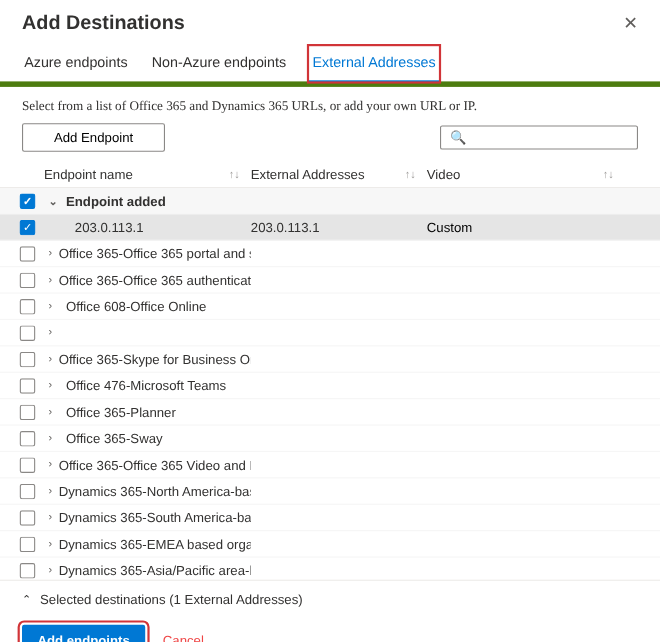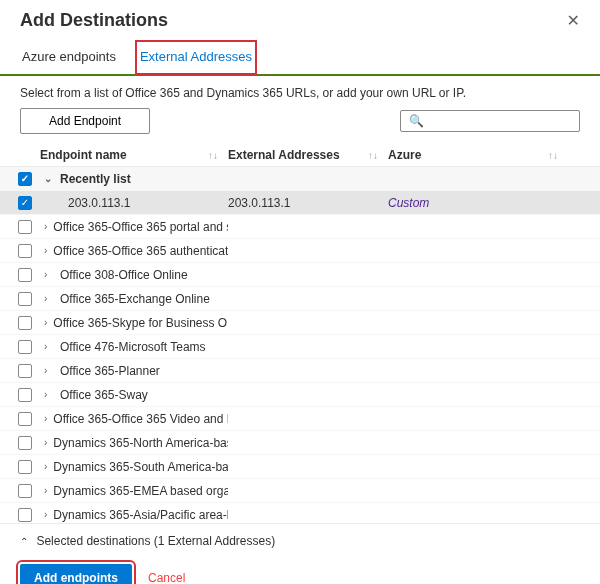--- a/index.html
+++ b/index.html
@@ -23,21 +23,21 @@
   .header h1 {
     font-size: 18px;
     font-weight: 600;
     margin: 0;
   }
   .close-x { font-size: 16px; color: #605e5c; cursor: pointer; }
   .tabs {
     display: flex;
     gap: 18px;
     padding: 4px 20px 0 20px;
-    border-bottom: 2px solid #4d7c0f;
+    border-bottom: 5px solid #4d7c0f;
   }
   .tab {
     padding: 8px 2px 10px 2px;
     font-size: 13px;
     cursor: pointer;
     color: #323130;
   }
   .tab.active {
     color: #0078d4;
     font-weight: 400;
@@ -48,20 +48,21 @@
   .tab.highlight-box {
     outline: 2px solid #d13438;
     outline-offset: -1px;
     padding-left: 4px;
     padding-right: 4px;
   }
   .desc {
     padding: 10px 20px 8px 20px;
     font-size: 12px;
     color: #323130;
+    font-family: Liberation Serif, serif;
   }
   .toolbar {
     display: flex;
     align-items: center;
     padding: 0 20px 10px 20px;
     gap: 10px;
   }
   .btn-outline {
     border: 1px solid #8a8886;
     background: #fff;
@@ -98,21 +99,21 @@
   .col-header {
     display: grid;
     grid-template-columns: 40px 188px 160px 180px;
     padding: 4px 0;
     border-bottom: 1px solid #edebe9;
   }
   .col-header .th {
     display: flex;
     align-items: center;
     font-size: 12px;
-    font-weight: 700;
+    font-weight: 400;
     color: #323130;
     gap: 4px;
   }
   .sort { margin-left: auto; margin-right: 10px; color: #a19f9d; font-size: 10px; }
   .row {
     display: grid;
     grid-template-columns: 40px 188px 160px 180px;
     align-items: center;
     min-height: 24px;
     padding: 2px 0;
@@ -125,21 +126,21 @@
     width: 14px; height: 14px;
     border: 1px solid #8a8886;
     border-radius: 2px;
     margin-left: 18px;
     display: flex; align-items: center; justify-content: center;
     background: #fff;
   }
   .checkbox.checked { background: #0078d4; border-color: #0078d4; color: #fff; font-size: 10px; }
   .chev { color: #605e5c; font-size: 10px; display: inline-block; width: 10px; }
   .name-indent { padding-left: 4px; }
-  .type-link { color: #4c1d95; font-style: italic; }
+  .type-link { color: #000000; }
   .footer-bar {
     border-top: 1px solid #edebe9;
     padding: 10px 20px 8px 20px;
     display: flex;
     align-items: center;
     gap: 8px;
     font-size: 12px;
   }
   .footer-bar .fchev { font-size: 10px; }
   .action-bar {
@@ -178,20 +179,21 @@
 </head>
 <body>
 
 <div class="header">
   <h1>Add Destinations</h1>
   <span class="close-x">✕</span>
 </div>
 
 <div class="tabs">
   <div class="tab">Azure endpoints</div>
+  <div class="tab">Non-Azure endpoints</div>
   <div class="tab active highlight-box">External Addresses</div>
 </div>
 
 <div class="desc">Select from a list of Office 365 and Dynamics 365 URLs, or add your own URL or IP.</div>
 
 <div class="toolbar">
   <button class="btn-outline">Add Endpoint</button>
   <div class="search-wrap">
     <span class="search-icon">🔍</span>
   </div>
@@ -202,34 +204,34 @@
     <div class="th"></div>
     <div class="th">
         <span>Endpoint name</span>
         <span class="sort">↑↓</span>
       </div>
     <div class="th">
         <span>External Addresses</span>
         <span class="sort">↑↓</span>
       </div>
     <div class="th">
-        <span>Azure</span>
+        <span>Video</span>
         <span class="sort">↑↓</span>
       </div>
   </div>
 
   <div class="scroll-area">
 
     <div class="row group">
       <div class="cell">
           <div class="checkbox checked">✓</div>
         </div>
       <div class="cell name-indent">
           <span class="chev">⌄</span>
-          <span>Recently list</span>
+          <span>Endpoint added</span>
         </div>
       <div class="cell"></div>
       <div class="cell"></div>
     </div>
 
     <div class="row sel-dark">
       <div class="cell">
           <div class="checkbox checked">✓</div>
         </div>
       <div class="cell" style="padding-left:28px;">
@@ -264,32 +266,31 @@
         </div>
         <div class="cell"></div>
         <div class="cell"></div>
     </div>
     <div class="row">
       <div class="cell">
           <div class="checkbox"></div>
         </div>
       <div class="cell name-indent">
           <span class="chev">›</span>
-          <span>Office 308-Office Online</span>
-        </div>
-        <div class="cell"></div>
-        <div class="cell"></div>
-    </div>
-    <div class="row">
-      <div class="cell">
-          <div class="checkbox"></div>
-        </div>
-      <div class="cell name-indent">
-          <span class="chev">›</span>
-          <span>Office 365-Exchange Online</span>
+          <span>Office 608-Office Online</span>
+        </div>
+        <div class="cell"></div>
+        <div class="cell"></div>
+    </div>
+    <div class="row">
+      <div class="cell">
+          <div class="checkbox"></div>
+        </div>
+      <div class="cell name-indent">
+          <span class="chev">›</span>
         </div>
         <div class="cell"></div>
         <div class="cell"></div>
     </div>
     <div class="row">
       <div class="cell">
           <div class="checkbox"></div>
         </div>
       <div class="cell name-indent">
           <span class="chev">›</span>

